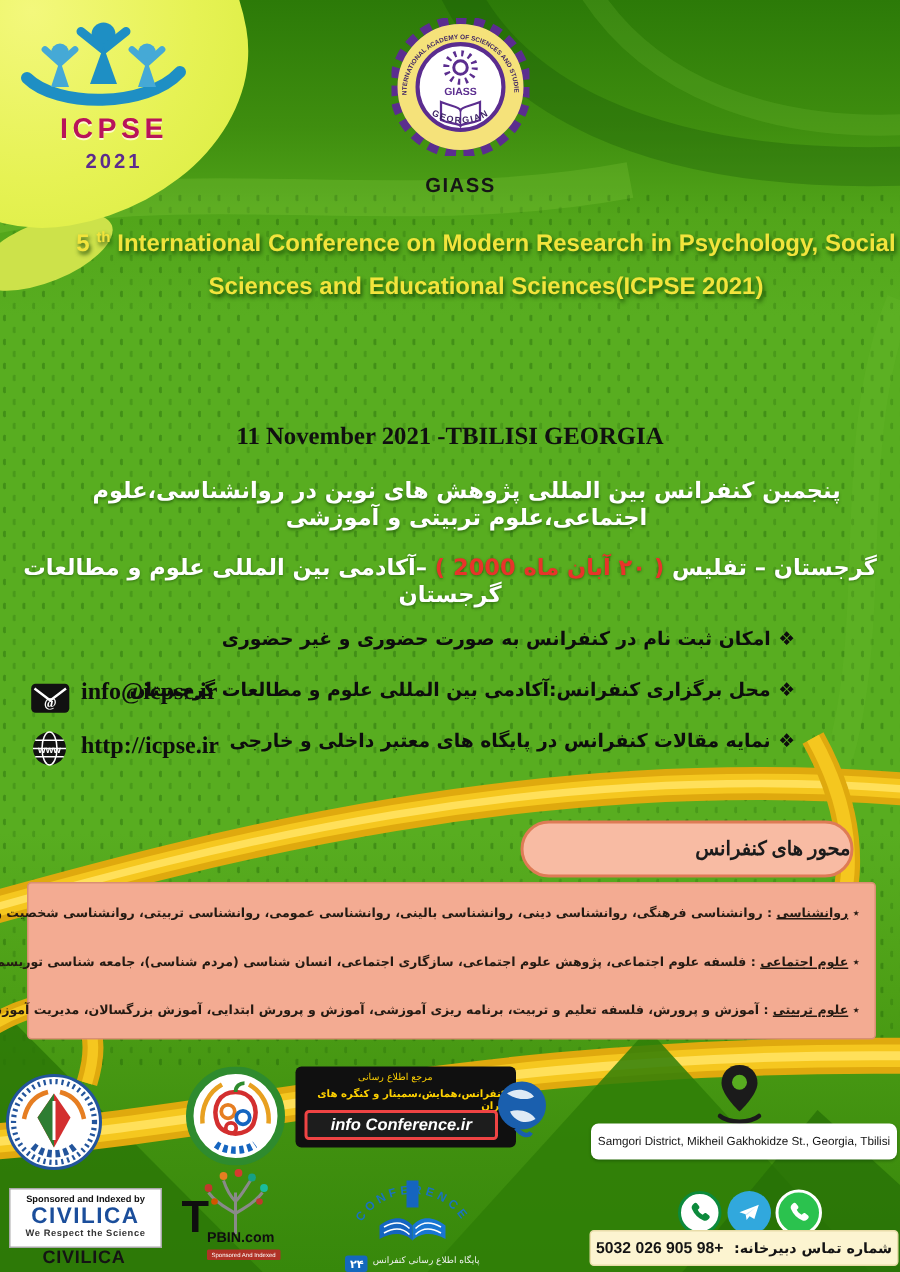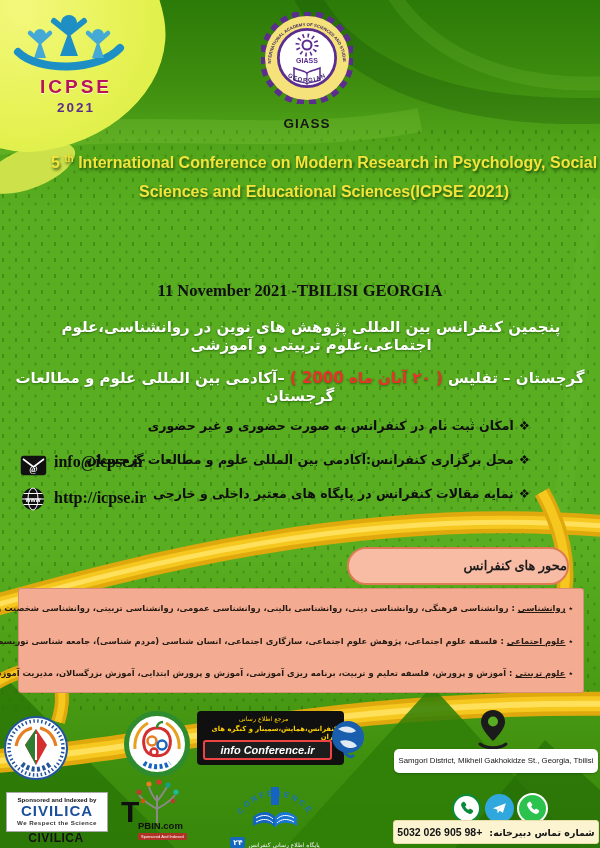--- a/index.html
+++ b/index.html
@@ -61,21 +61,21 @@
   .civilica{left:6px;top:792px;width:100px;height:38px;background:#fff;border:1px solid #a9a9a9;}
   .civilica .c1{position:absolute;top:3px;width:100%;text-align:center;font-size:6.2px;font-weight:800;color:#111;}
   .civilica .cb{position:absolute;top:9px;width:100%;text-align:center;font-size:15px;font-weight:800;color:#1b4e9b;letter-spacing:1px;}
   .civilica .c2{position:absolute;top:26px;width:100%;text-align:center;font-size:6.2px;font-weight:700;color:#333;letter-spacing:.4px;}
   .civ-caption{left:6px;top:831px;width:100px;text-align:center;font-size:12px;font-weight:800;color:#141414;letter-spacing:.5px;}
   .tpbin{left:121px;top:779px;width:72px;height:69px;}
   .tpbin .tee{position:absolute;left:0;top:18px;font-size:30px;font-weight:800;color:#0f0f0f;line-height:30px;}
   .tpbin .pbin{position:absolute;left:17px;top:41px;font-size:9.5px;font-weight:800;color:#0f0f0f;}
   .tpbin .tag{position:absolute;left:17px;top:54px;background:#b03226;color:#fff;font-size:4px;padding:1px 3px;border-radius:1px;}
   .conf24{left:228px;top:775px;width:94px;height:73px;}
-  .conf24 .cap-row{position:absolute;bottom:0;left:0;right:0;display:flex;direction:rtl;justify-content:center;align-items:flex-end;gap:3px;margin-top:42px;}
+  .conf24 .cap-row{position:absolute;bottom:0;left:0;right:0;display:flex;direction:rtl;justify-content:center;align-items:flex-start;gap:3px;margin-top:42px;}
   .conf24 .cap{font-size:6px;color:#f2f2f2;font-family:"DejaVu Sans",sans-serif;}
   .conf24 .badge{background:#1468bd;color:#fff;font-size:7.5px;font-weight:700;padding:1px 3px;border-radius:2px;font-family:"DejaVu Sans",sans-serif;}
   .round-icon{border-radius:50%;display:flex;align-items:center;justify-content:center;}
   .phone-circle{left:452px;top:794px;width:29px;height:29px;background:#fff;border:2px solid #0c8a3c;box-sizing:border-box;}
   .tg-circle{left:485px;top:794px;width:29px;height:29px;background:#31a8dd;}
   .wa-circle{left:517px;top:793px;width:31px;height:31px;background:#2bc24e;border:2px solid #fff;box-sizing:border-box;}
   .phone-box{left:393px;top:820px;width:204px;height:22px;background:#fcf4d0;border:1px solid #e8dca8;border-radius:3px;
     display:flex;direction:rtl;justify-content:center;align-items:center;gap:7px;}
   .phone-box .lbl{font-family:"DejaVu Sans",sans-serif;font-size:9.5px;font-weight:800;color:#141414;}
   .phone-box .num{font-size:10.5px;font-weight:800;color:#141414;}

